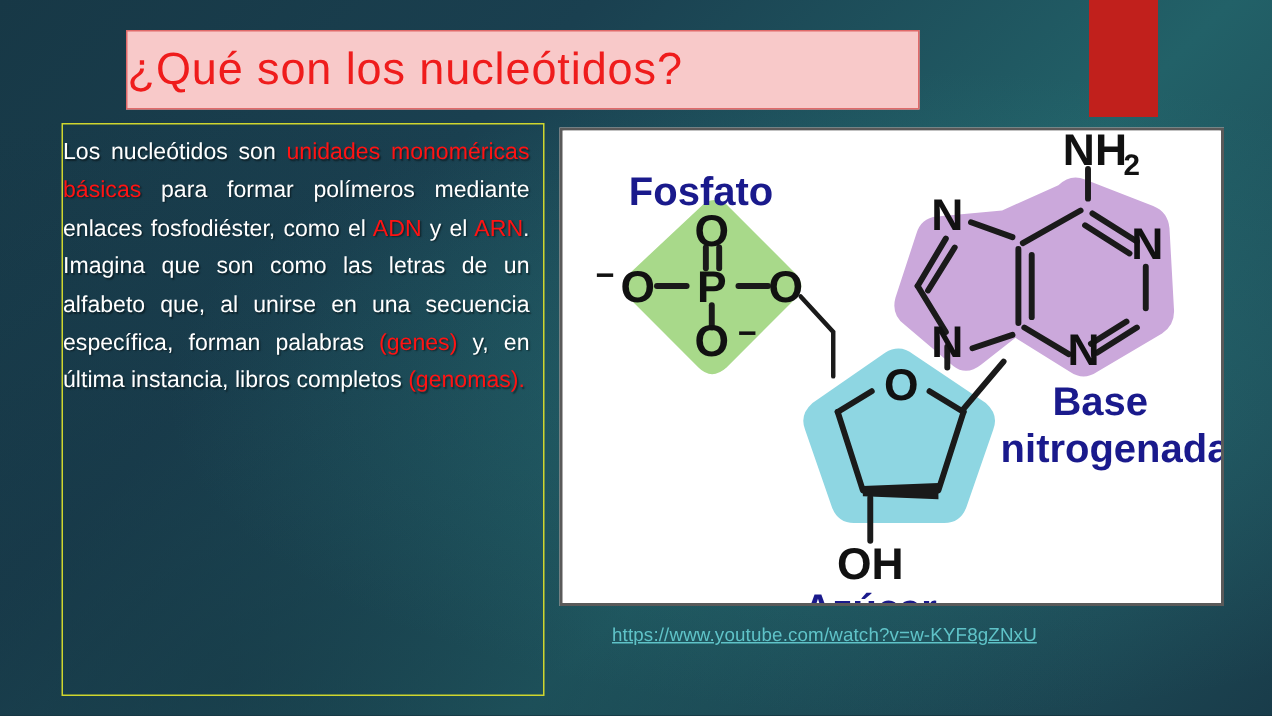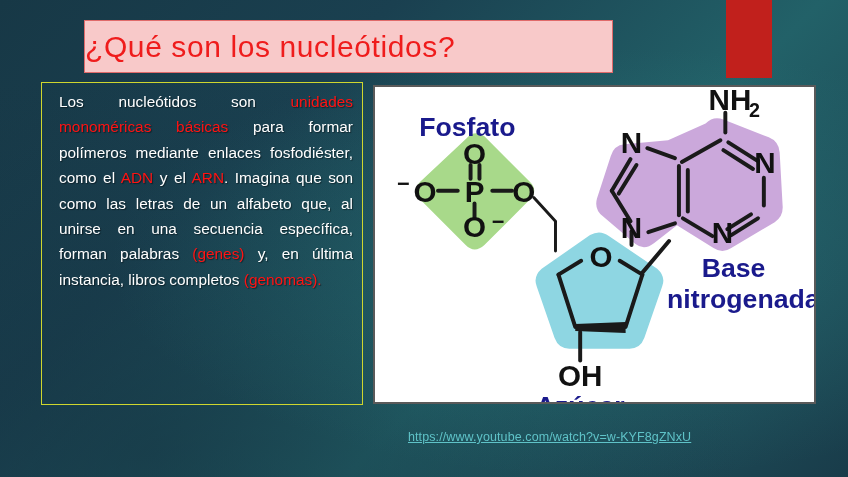--- a/index.html
+++ b/index.html
@@ -57,24 +57,24 @@
     white-space: nowrap;
     font-weight: 400;
   }
 
   
   .text-box {
     position: absolute;
     left: 41px;
     top: 82px;
     width: 322px;
-    height: 323px;
+    height: 382px;
     border: 1.5px solid #cfd62e;
     box-sizing: border-box;
-    padding: 6px 9px 4px 17px;
+    padding: 6px 9px 4px 0;
     z-index: 3;
   }
   .body-par {
     margin: 0;
     color: #ffffff;
     font-size: 15.4px;
     line-height: 25.4px;
     text-align: justify;
     text-align-last: left;
     text-shadow: 1px 1px 1px rgba(0,0,0,0.45);
@@ -93,21 +93,21 @@
     border: 2px solid #5a5a5a;
     box-sizing: border-box;
     z-index: 3;
   }
   .figure svg { display: block; width: 100%; height: 100%; }
 
   
   .link {
     position: absolute;
     left: 408px;
-    top: 430px;
+    top: 416px;
     color: #5fc3c8;
     font-size: 12.5px;
     text-decoration: underline;
     letter-spacing: 0.1px;
     z-index: 3;
     white-space: nowrap;
   }
 </style>
 </head>
 <body>

